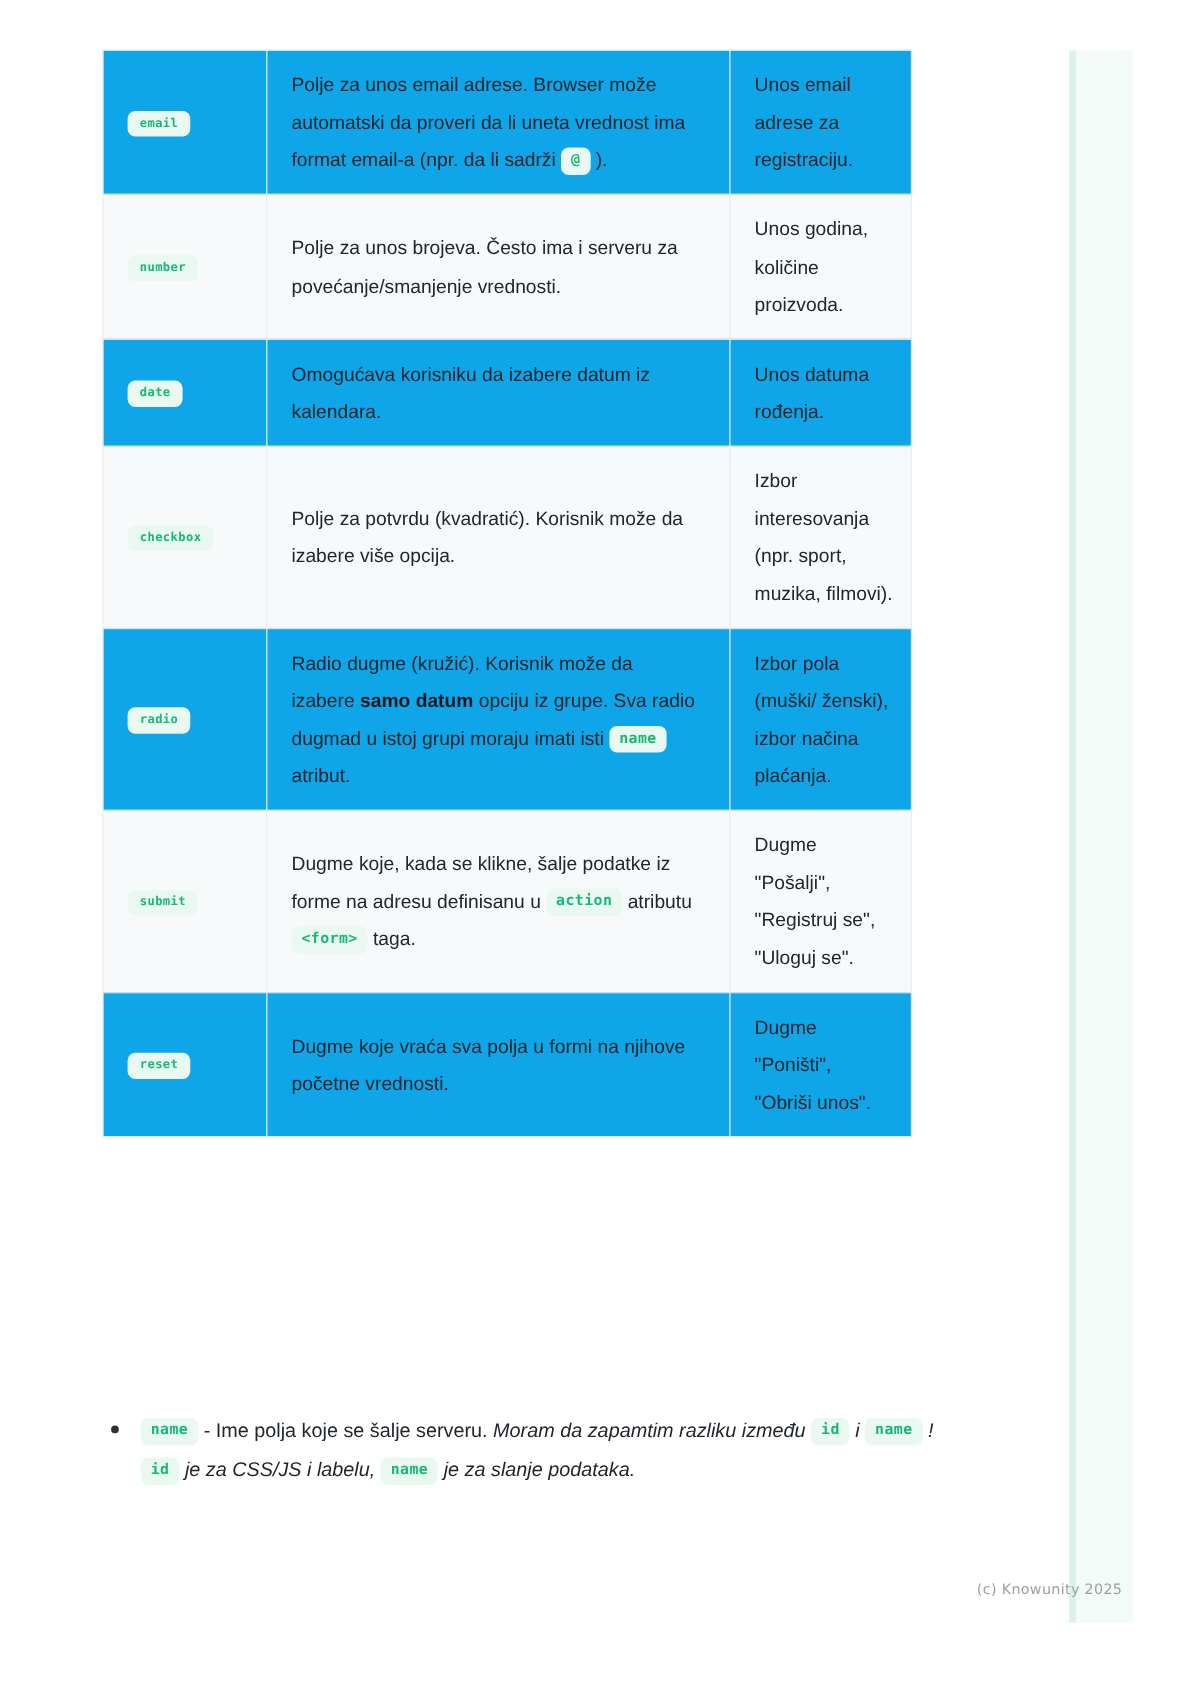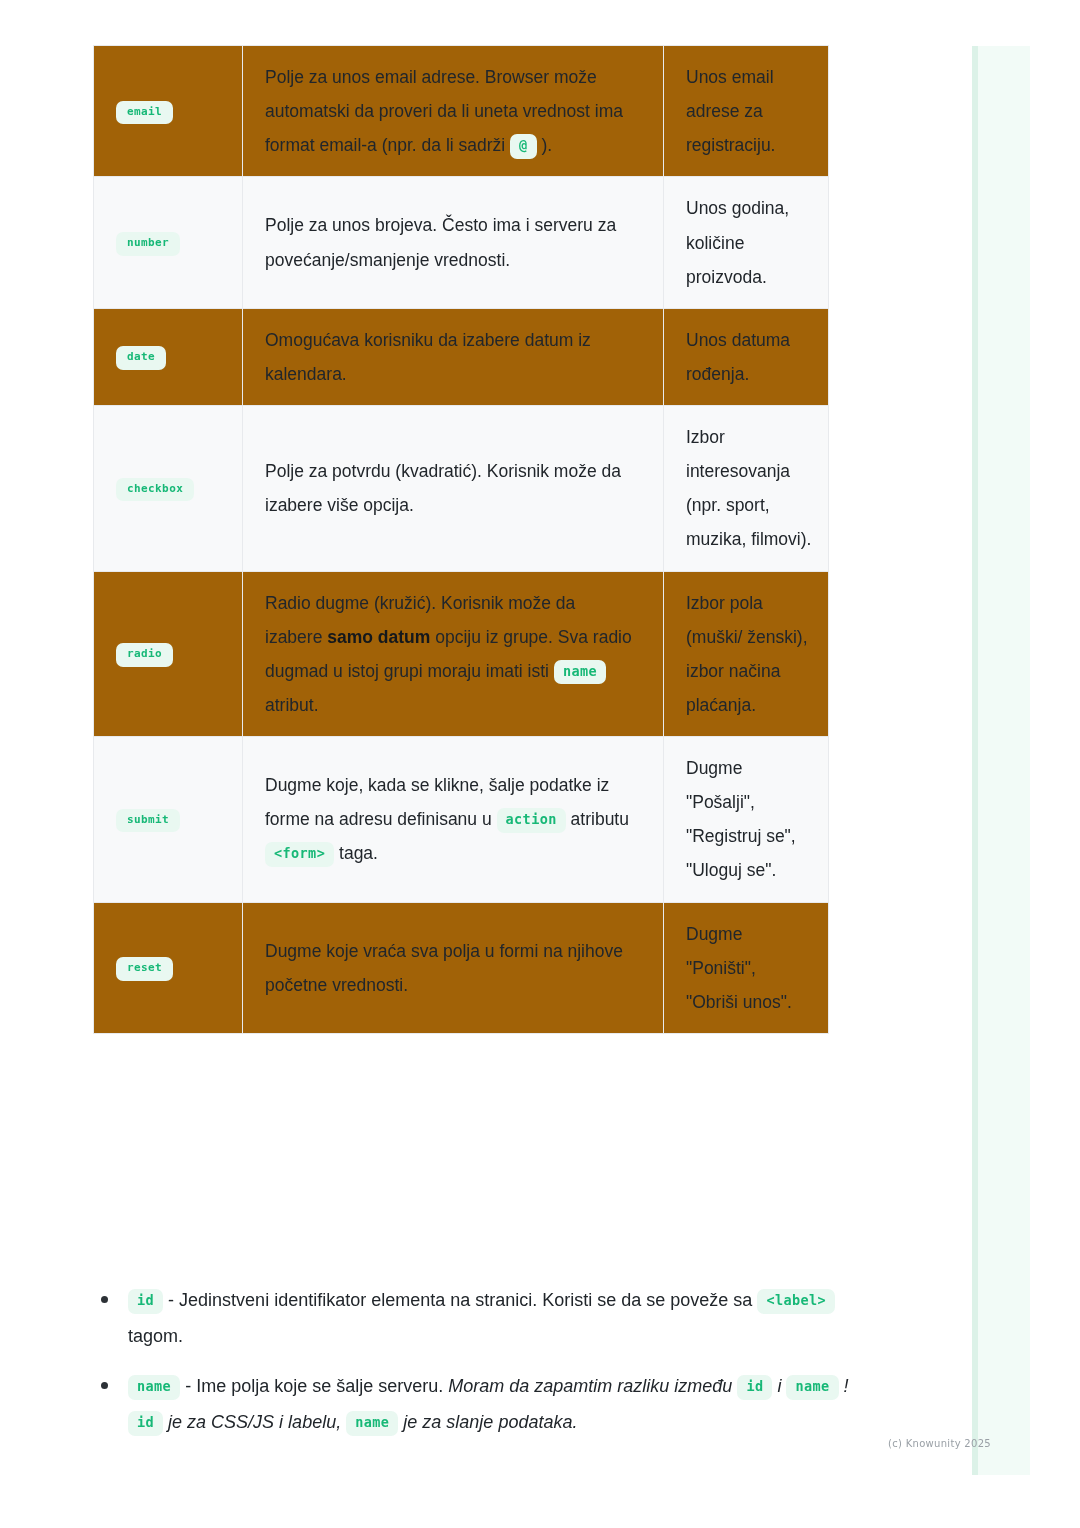--- a/index.html
+++ b/index.html
@@ -61,21 +61,21 @@
     vertical-align: middle;
     padding: 14px 22px;
     font-size: 17.5px;
     line-height: 1.95;
     color: #21262b;
   }
   .types-table tr.alt td {
     background: #f8f9fa;
   }
   .types-table tr.plain td {
-    background: #a16207;
+    background: #0ea5e9;
   }
   .types-table td.type-cell {
     padding-left: 22px;
     padding-right: 10px;
   }
   .types-table td.desc-cell {
     padding-left: 22px;
     padding-right: 26px;
   }
   .types-table td.ex-cell {
@@ -141,21 +141,21 @@
     border-radius: 50%;
     background: #2c3136;
   }
   .it { font-style: italic; text-align: center; }
 
   
   .watermark {
     position: absolute;
     left: 888px;
     top: 1438px;
-    font-size: 10px;
+    font-size: 13px;
     color: #9aa0a6;
     letter-spacing: 0.3px;
     white-space: nowrap;
     font-family: "DejaVu Sans", sans-serif;
   }
 </style>
 </head>
 <body>
 
 <div class="page">
@@ -242,27 +242,20 @@
         <td class="desc-cell">Dugme koje vraća sva polja u formi na njihove početne vrednosti.</td>
         <td class="ex-cell">Dugme "Poništi", "Obriši unos".</td>
       </tr>
 
     </tbody>
   </table>
 
 
   <div class="attrs-list">
 
-    <div class="bullet-row">
-      <span class="bullet-dot"></span>
-      <span class="code sm">id</span>
-      <span>- Jedinstveni identifikator elementa na stranici. Koristi se da se poveže sa</span>
-      <span class="code sm">&lt;label&gt;</span>
-      <span>tagom.</span>
-    </div>
 
     <div class="bullet-row">
       <span class="bullet-dot"></span>
       <span class="code sm">name</span>
       <span>- Ime polja koje se šalje serveru.</span>
       <span class="it">Moram da zapamtim razliku između</span>
       <span class="code sm">id</span>
       <span class="it">i</span>
       <span class="code sm">name</span>
       <span class="it">!</span>

